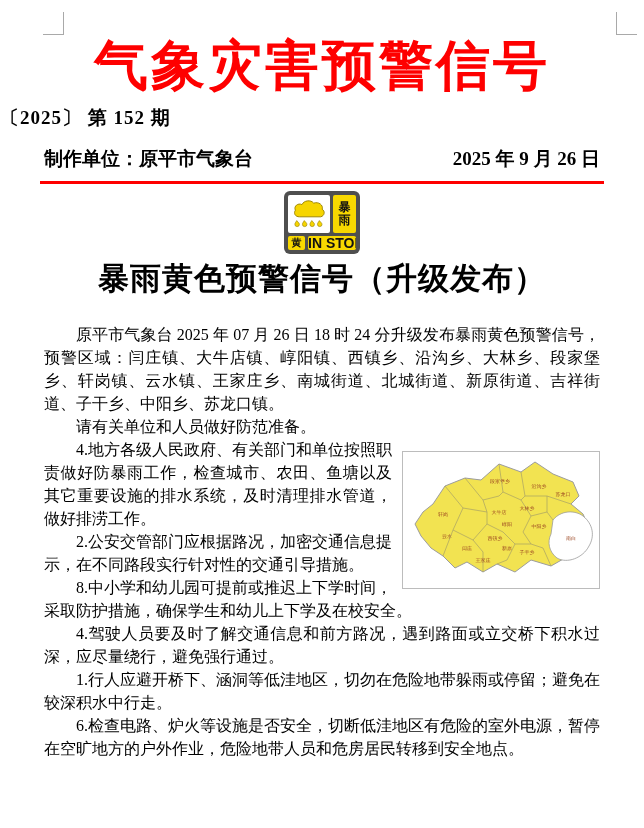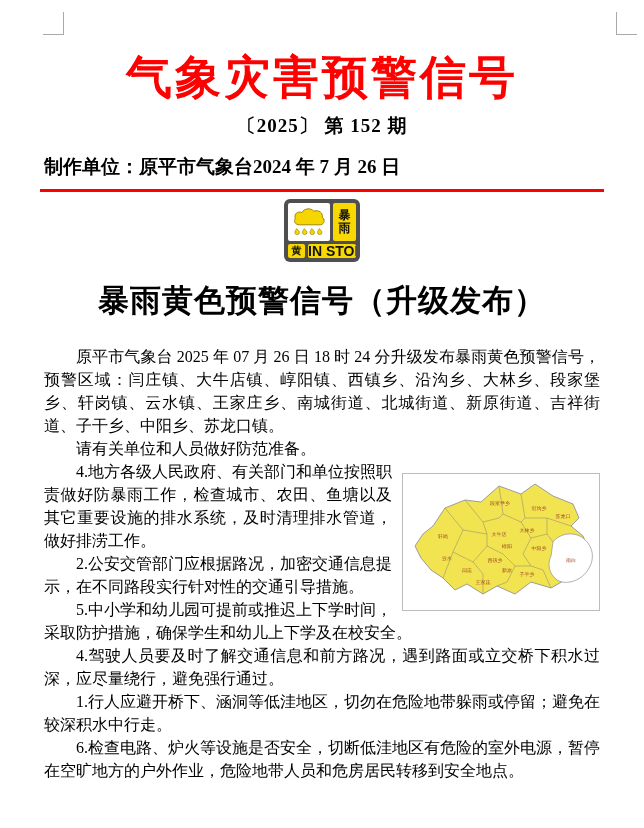--- a/index.html
+++ b/index.html
@@ -6,45 +6,45 @@
   .page{
     position:relative;width:644px;height:828px;background:#ffffff;overflow:hidden;
     font-family:"Liberation Serif","DejaVu Serif",serif;color:#000;
   }
   
   .corner-mark{position:absolute;width:20px;height:22px;}
   .corner-mark.tl{left:43px;top:12px;border-right:1px solid #a9a9a9;border-bottom:1px solid #a9a9a9;}
   .corner-mark.tr{left:616px;top:12px;border-left:1px solid #a9a9a9;border-bottom:1px solid #a9a9a9;}
 
   .doc-title{
-    margin:52px 20px 0;text-align:center;color:#fe0000;
-    font-size:46px;font-weight:bold;letter-spacing:3px;line-height:1.12;
+    margin:36px 20px 0;text-align:center;color:#fe0000;
+    font-size:54px;font-weight:bold;letter-spacing:3px;line-height:1.12;
   }
-  .issue-no{text-align:center;font-size:19px;font-weight:bold;margin-top:9px;letter-spacing:1px;}
-  .meta-row{display:flex;margin:15px 44px 0;font-size:19px;font-weight:bold;}
+  .issue-no{font-size:19px;font-weight:bold;margin-top:9px;letter-spacing:1px;}
+  .meta-row{display:flex;justify-content:space-between;margin:15px 44px 0;font-size:19px;font-weight:bold;}
   .red-rule{border:none;height:3px;background:#fe0000;margin:9px 40px 0;}
 
   .icon-wrap{display:flex;justify-content:center;margin-top:7px;}
   .warn-icon{
     width:76px;height:63px;background:#4f4f4f;border-radius:6px;padding:4px;
     box-sizing:border-box;display:flex;flex-direction:column;gap:3px;
   }
   .warn-icon .row-top{flex:1;display:flex;gap:3px;}
   .warn-icon .row-bottom{height:14px;display:flex;gap:3px;}
   .cell{display:flex;align-items:center;justify-content:center;}
   .cell-cloud{flex:1;background:#ffffff;border-radius:2px;}
   .cell-zh{width:23px;background:#f8d800;border-radius:2px;flex-direction:column;
     font-weight:bold;font-size:12px;line-height:13px;color:#111;
     font-family:"Liberation Sans","DejaVu Sans",sans-serif;}
   .cell-badge{width:17px;background:#f8d800;border-radius:2px;font-size:10px;font-weight:bold;color:#111;
     font-family:"Liberation Sans","DejaVu Sans",sans-serif;}
   .cell-en{flex:1;background:#f8d800;border-radius:2px;font-size:14px;font-weight:bold;color:#111;
     letter-spacing:0;font-family:"Liberation Sans","DejaVu Sans",sans-serif;white-space:nowrap;overflow:hidden;}
 
-  .warn-heading{text-align:center;font-size:31px;font-weight:bold;margin:18px 0 0;letter-spacing:1px;}
+  .warn-heading{text-align:center;font-size:31px;font-weight:bold;margin:4px 0 0;letter-spacing:1px;}
 
   .body-text{margin:23px 44px 0;font-size:16px;line-height:23px;text-align:justify;}
   .body-text p{margin:0;text-indent:2em;}
   .map-spacer{float:right;width:0;height:128px;}
   .region-map{
     float:right;clear:right;width:198px;height:138px;margin:0 0 5px 10px;
     border:1px solid #bcbcbc;box-sizing:border-box;background:#fff;
   }
   .region-map svg{display:block;width:100%;height:100%;}
 </style>
@@ -55,21 +55,21 @@
 
   <div class="corner-mark tl"></div>
   <div class="corner-mark tr"></div>
 
   <h1 class="doc-title">气象灾害预警信号</h1>
 
   <div class="issue-no">〔2025〕 第 152 期</div>
 
   <div class="meta-row">
     <span>制作单位：原平市气象台</span>
-    <span>2024 年 7 月 26 日</span>
+    <span>2025 年 9 月 26 日</span>
   </div>
 
   <hr class="red-rule">
 
   <div class="icon-wrap">
     <div class="warn-icon">
       <div class="row-top">
         <div class="cell cell-cloud">
           <svg viewBox="0 0 42 34" width="40" height="32" aria-hidden="true">
             <path d="M 11 20 C 6 20 4.5 16 6.5 13 C 4.5 8.5 9.5 5 13.5 7 C 15.5 2.5 23 1.5 26 5.5 C 31 3.5 36.5 7.5 35 12 C 38.5 14 37.5 19 33.5 20 Z" fill="#f6d500" stroke="#9a8200" stroke-width="1"></path>
@@ -138,19 +138,19 @@
           <text x="80" y="110">王家庄</text>
           <text x="168" y="88">南白</text>
         </g>
       </svg>
     </figure>
 
     <p>原平市气象台 2025 年 07 月 26 日 18 时 24 分升级发布暴雨黄色预警信号，预警区域：闫庄镇、大牛店镇、崞阳镇、西镇乡、沿沟乡、大林乡、段家堡乡、轩岗镇、云水镇、王家庄乡、南城街道、北城街道、新原街道、吉祥街道、子干乡、中阳乡、苏龙口镇。</p>
     <p>请有关单位和人员做好防范准备。</p>
     <p>4.地方各级人民政府、有关部门和单位按照职责做好防暴雨工作，检查城市、农田、鱼塘以及其它重要设施的排水系统，及时清理排水管道，做好排涝工作。</p>
     <p>2.公安交管部门应根据路况，加密交通信息提示，在不同路段实行针对性的交通引导措施。</p>
-    <p>5.中小学和幼儿园可提前或推迟上下学时间，采取防护措施，确保学生和幼儿上下学及在校安全。</p>
+    <p>8.中小学和幼儿园可提前或推迟上下学时间，采取防护措施，确保学生和幼儿上下学及在校安全。</p>
     <p>4.驾驶人员要及时了解交通信息和前方路况，遇到路面或立交桥下积水过深，应尽量绕行，避免强行通过。</p>
     <p>1.行人应避开桥下、涵洞等低洼地区，切勿在危险地带躲雨或停留；避免在较深积水中行走。</p>
     <p>6.检查电路、炉火等设施是否安全，切断低洼地区有危险的室外电源，暂停在空旷地方的户外作业，危险地带人员和危房居民转移到安全地点。</p>
   </div>
 
 </div>
 
 </body></html>

